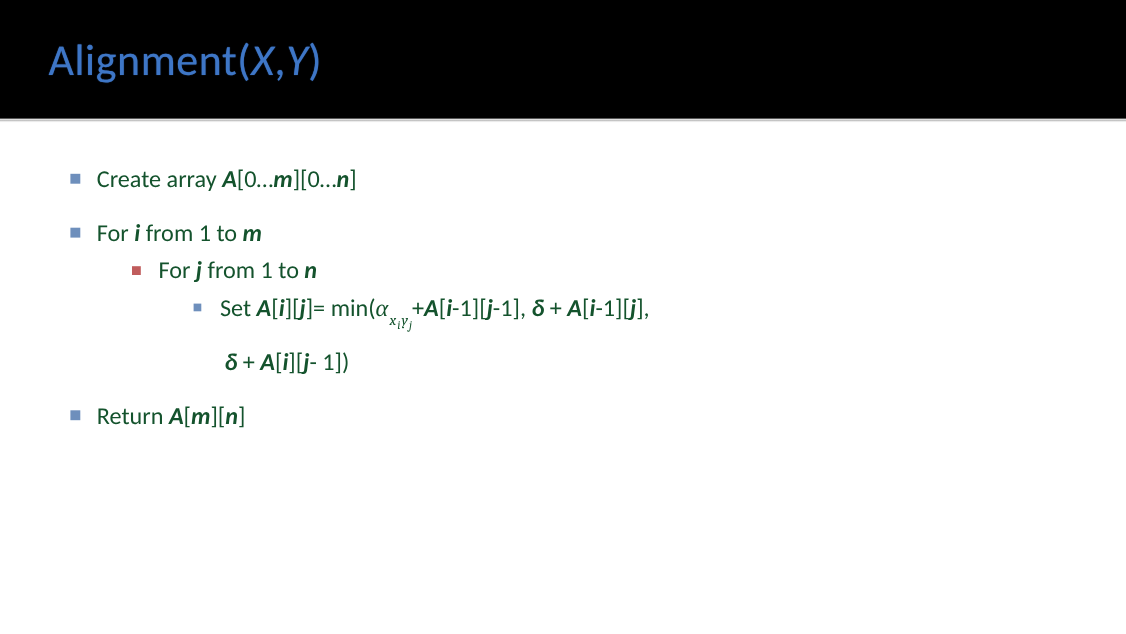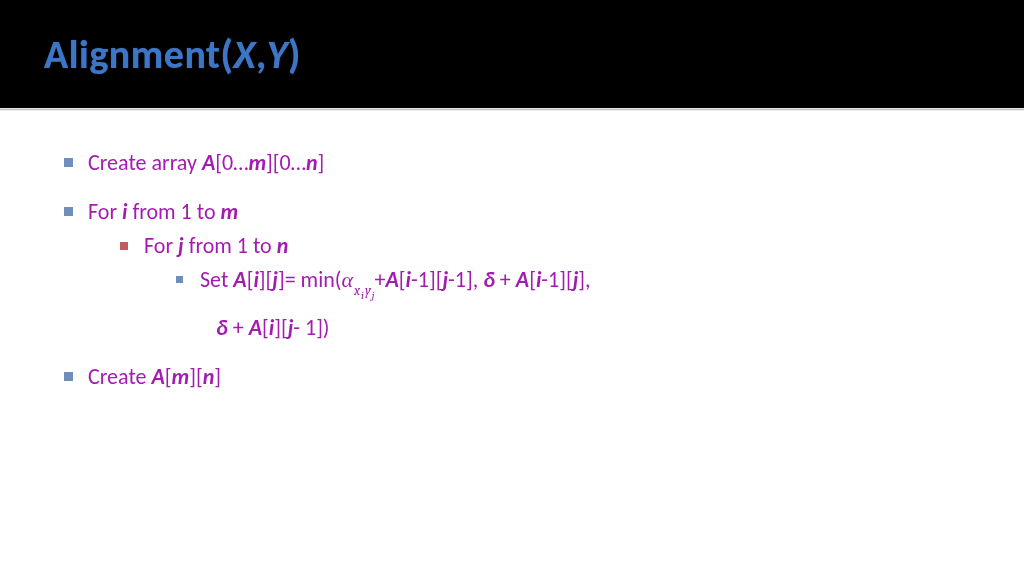--- a/index.html
+++ b/index.html
@@ -18,35 +18,35 @@
     background: #fff;
   }
   .title-bar {
     background: #000;
     height: 108px;
     padding: 30px 44px 0 44px;
   }
   .title-text {
     color: #3e76c6;
     font-size: 40px;
-    font-weight: 700;
+    font-weight: 400;
     text-shadow: 1px 1px 2px rgba(0,0,0,0.6), 0 0 1px #3e76c6;
     letter-spacing: 0.5px;
   }
   .title-text .ital { font-style: italic; }
   .divider {
     height: 2px;
     background: linear-gradient(to bottom, #f0f0f0 0%, #b8b8b8 100%);
     box-shadow: 0 1px 0 rgba(0,0,0,0.08);
   }
   .body {
     padding: 36px 60px 0 60px;
     font-size: 22px;
     line-height: 1.55;
-    color: #a21caf;
+    color: #14532d;
   }
   .ul1 { list-style: none; }
   .ul2 { list-style: none; margin-left: 28px; }
   .ul3 { list-style: none; margin-left: 28px; }
 
   .li { position: relative; padding-left: 28px; margin-bottom: 15px; }
   .li::before {
     content: "";
     position: absolute;
     left: 4px;
@@ -72,21 +72,21 @@
     font-size: 0.62em;
     vertical-align: sub;
     position: relative;
     top: 0.15em;
     font-family: "Cambria Math", "Cambria", "Times New Roman", serif;
     margin-left: 1px;
   }
   .line-continue {
     display: block;
     margin-top: 12px;
-    margin-left: 16px;
+    margin-left: 4px;
   }
 </style>
 </head>
 <body>
 
 <div class="slide">
 
   <div class="title-bar">
     <div class="title-text">
       <span>Alignment</span><span>(</span><span class="ital">X</span><span>,</span><span class="ital">Y</span><span>)</span>
@@ -114,18 +114,18 @@
                 <span class="line-continue">
                   <span class="bi">δ</span><span> + </span><span class="bi">A</span><span>[</span><span class="bi">i</span><span>][</span><span class="bi">j</span><span>- 1])</span>
                 </span>
               </li>
             </ul>
           </li>
         </ul>
       </li>
 
       <li class="li">
-        <span>Create </span><span class="bi">A</span><span>[</span><span class="bi">m</span><span>][</span><span class="bi">n</span><span>]</span>
+        <span>Return </span><span class="bi">A</span><span>[</span><span class="bi">m</span><span>][</span><span class="bi">n</span><span>]</span>
       </li>
 
     </ul>
   </div>
 </div>
 
 </body></html>

